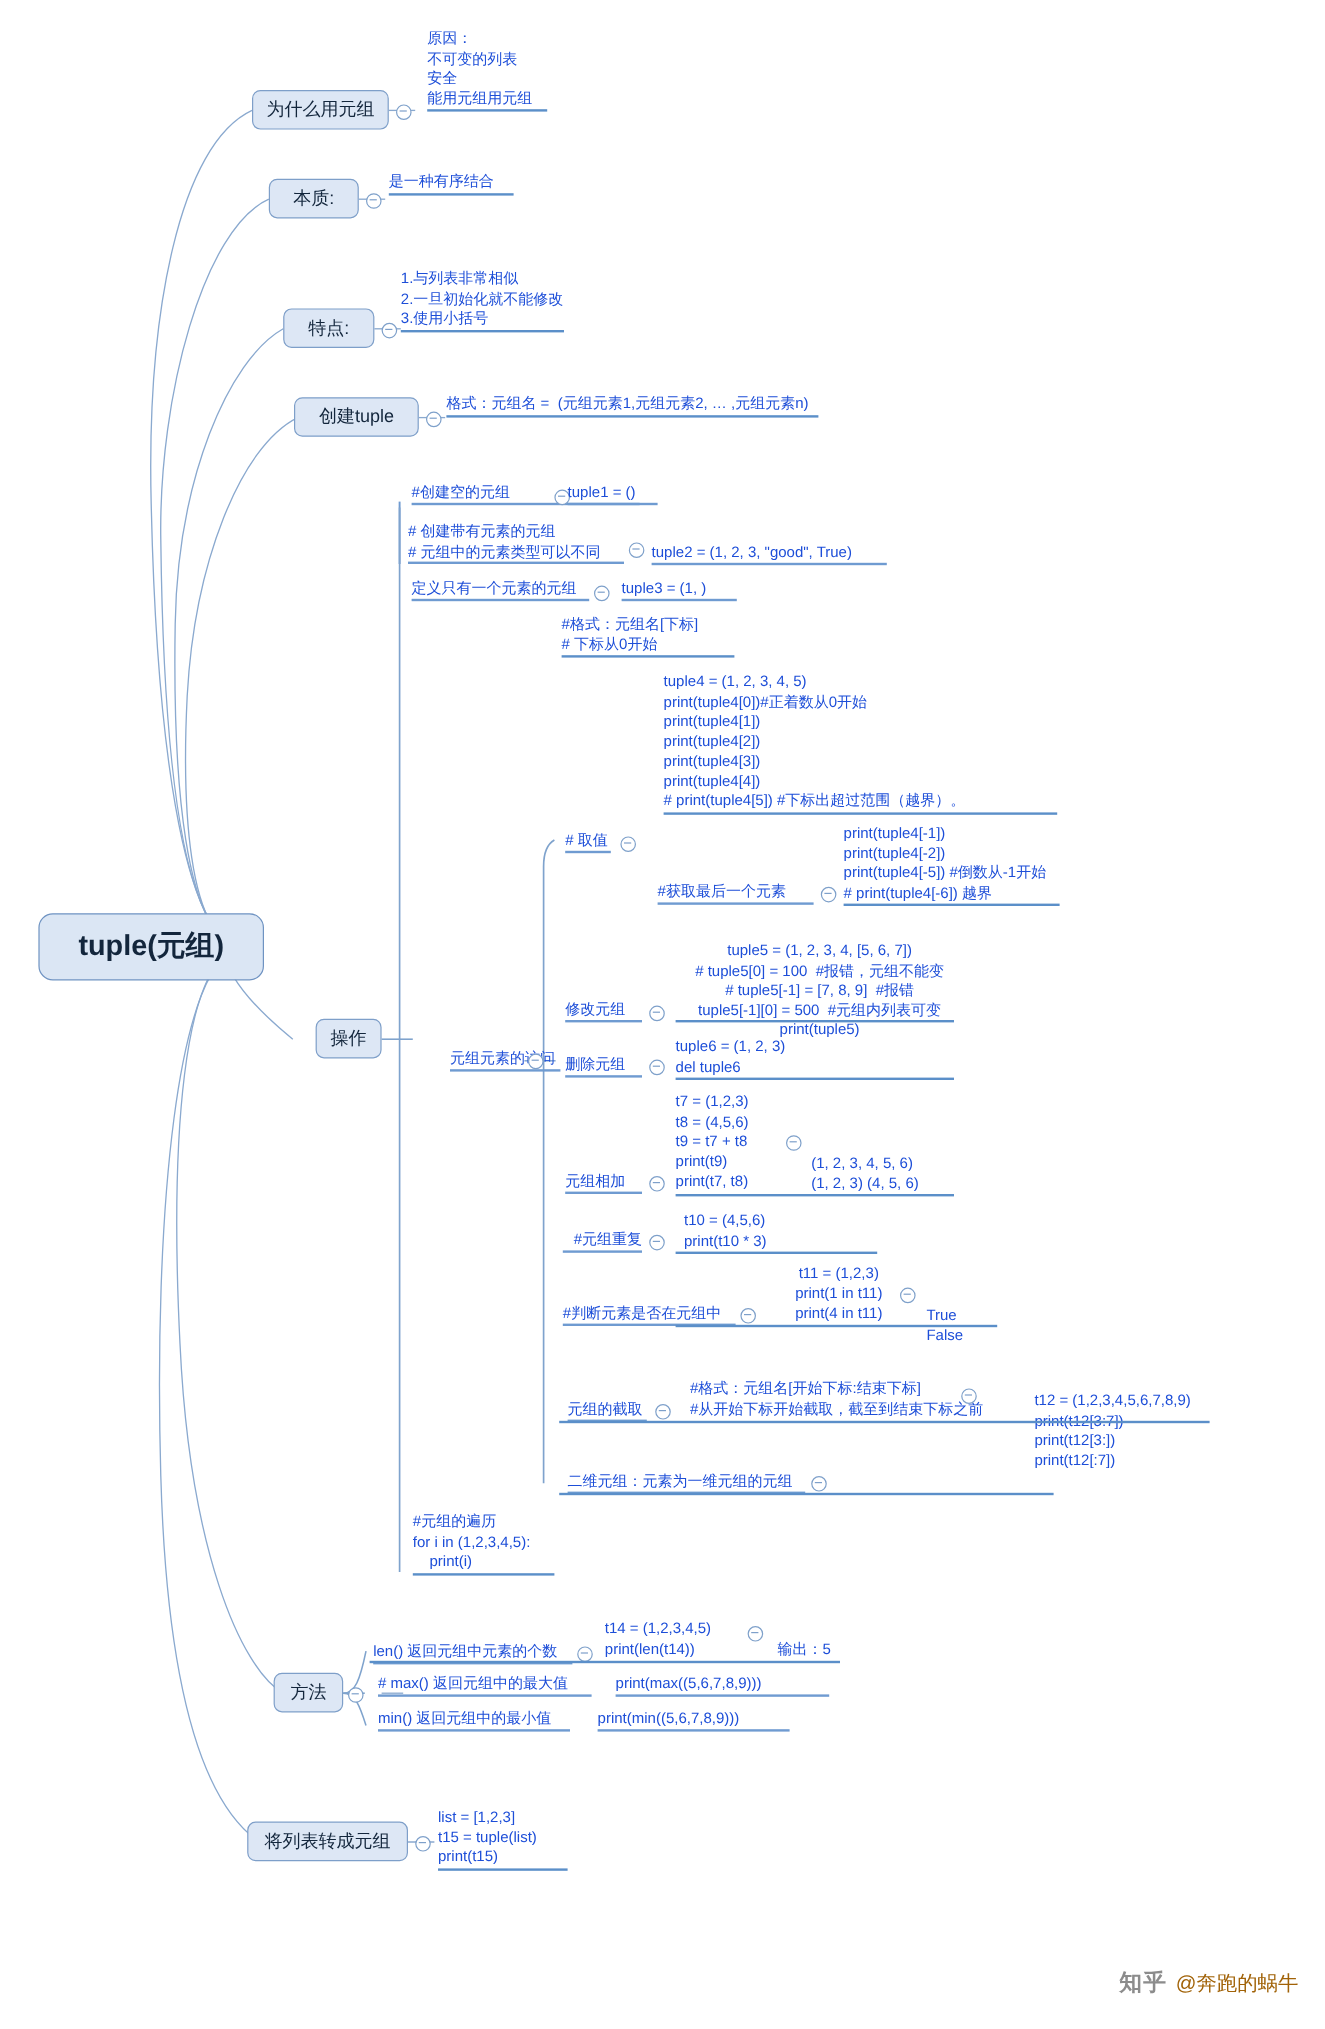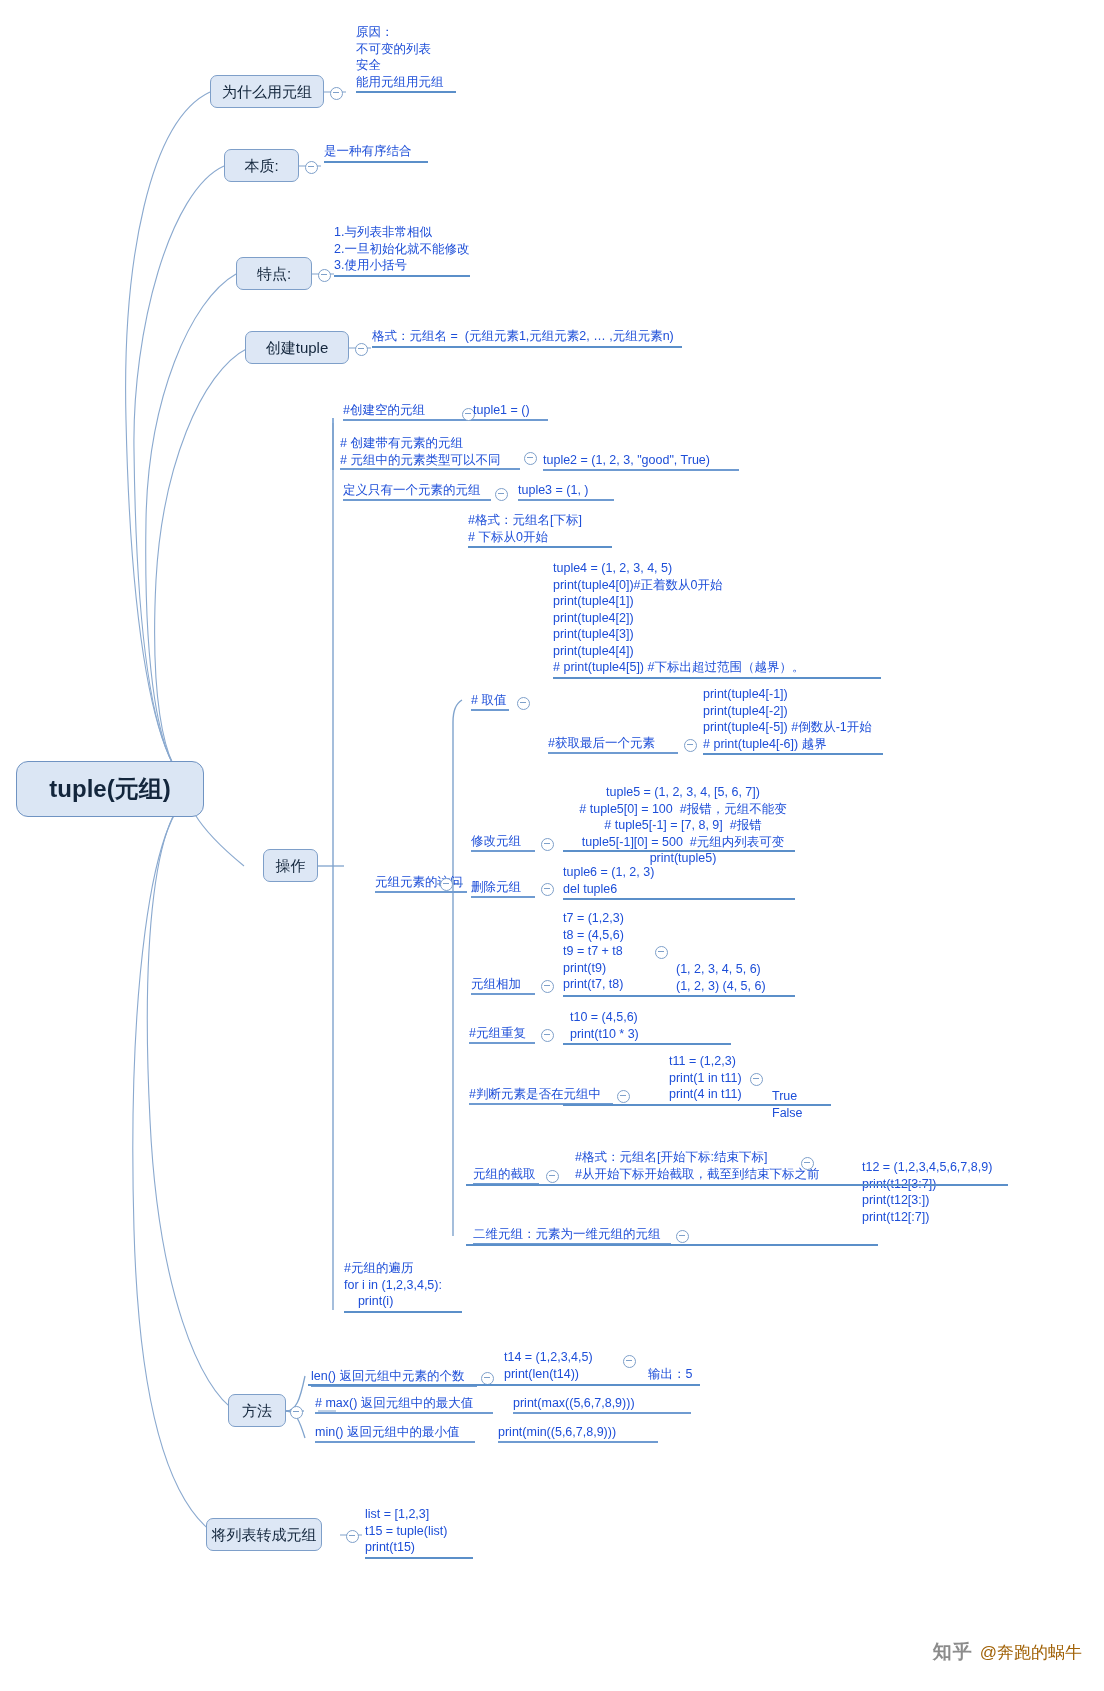--- a/index.html
+++ b/index.html
@@ -25,21 +25,21 @@
     box-sizing:border-box;
     white-space:nowrap;
     line-height:1.15;
   }
   #root{
     background:#dbe6f4;
     border:1.8px solid #6f93c2;
     border-radius:12px;
     font-size:24px;
     font-weight:bold;
-    left:16px;top:761px;width:188px;height:56px;
+    left:32px;top:761px;width:188px;height:56px;
   }
   .lvl1{font-size:15px;padding:0 10px;height:33px;}
 
   
   .tnode{
     position:absolute;
     font-size:12.5px;
     line-height:16.5px;
     white-space:pre;
     color:#1d4ed8;
@@ -138,21 +138,21 @@
   <div class="toggle" style="left:318px;top:269px;"></div>
 
   <div class="boxnode lvl1" style="left:245px;top:331px;width:104px;">创建tuple</div>
   <div class="toggle" style="left:355px;top:343px;"></div>
 
   <div class="boxnode lvl1" style="left:263px;top:849px;width:55px;">操作</div>
 
   <div class="boxnode lvl1" style="left:228px;top:1394px;width:58px;">方法</div>
   <div class="toggle" style="left:290px;top:1406px;"></div>
 
-  <div class="boxnode lvl1" style="left:206px;top:1518px;width:116px;">将列表转成元组</div>
+  <div class="boxnode lvl1" style="left:206px;top:1518px;width:134px;">将列表转成元组</div>
   <div class="toggle" style="left:346px;top:1530px;"></div>
 
   <div class="tnode ul" style="left:356px;top:24px;width:100px;">原因：
 不可变的列表
 安全
 能用元组用元组</div>
 
   <div class="tnode ul" style="left:324px;top:143px;width:104px;">是一种有序结合</div>
 
   <div class="tnode ul" style="left:334px;top:224px;width:136px;">1.与列表非常相似
@@ -217,25 +217,25 @@
 print(t7, t8)</div>
   <div class="toggle" style="left:655px;top:946px;"></div>
   <div class="tnode" style="left:676px;top:961px;width:110px;">(1, 2, 3, 4, 5, 6)
 (1, 2, 3) (4, 5, 6)</div>
   <div class="tnode thin" style="left:471px;top:976px;width:64px;">元组相加</div>
   <div class="toggle" style="left:541px;top:980px;"></div>
   <div style="position:absolute;left:563px;top:995px;width:232px;border-bottom:2.6px solid #5b8fc9;"></div>
 
   <div class="tnode" style="left:570px;top:1009px;width:120px;">t10 = (4,5,6)
 print(t10 * 3)</div>
-  <div class="tnode thin" style="left:469px;top:1025px;width:66px;">#元组重复</div>
+  <div class="tnode thin" style="left:469px;top:1025px;width:66px;text-align:right;">#元组重复</div>
   <div class="toggle" style="left:541px;top:1029px;"></div>
   <div style="position:absolute;left:563px;top:1043px;width:168px;border-bottom:2.6px solid #5b8fc9;"></div>
 
-  <div class="tnode" style="left:669px;top:1053px;width:120px;">t11 = (1,2,3)
+  <div class="tnode" style="left:639px;top:1053px;width:120px;text-align:center;">t11 = (1,2,3)
 print(1 in t11)
 print(4 in t11)</div>
   <div class="toggle" style="left:750px;top:1073px;"></div>
   <div class="tnode" style="left:772px;top:1069px;width:50px;margin-top:19px;">True
 False</div>
   <div class="tnode thin" style="left:469px;top:1086px;width:144px;">#判断元素是否在元组中</div>
   <div class="toggle" style="left:617px;top:1090px;"></div>
   <div style="position:absolute;left:563px;top:1104px;width:268px;border-bottom:2.6px solid #5b8fc9;"></div>
 
   <div class="tnode" style="left:862px;top:1118px;width:180px;margin-top:41px;">t12 = (1,2,3,4,5,6,7,8,9)

